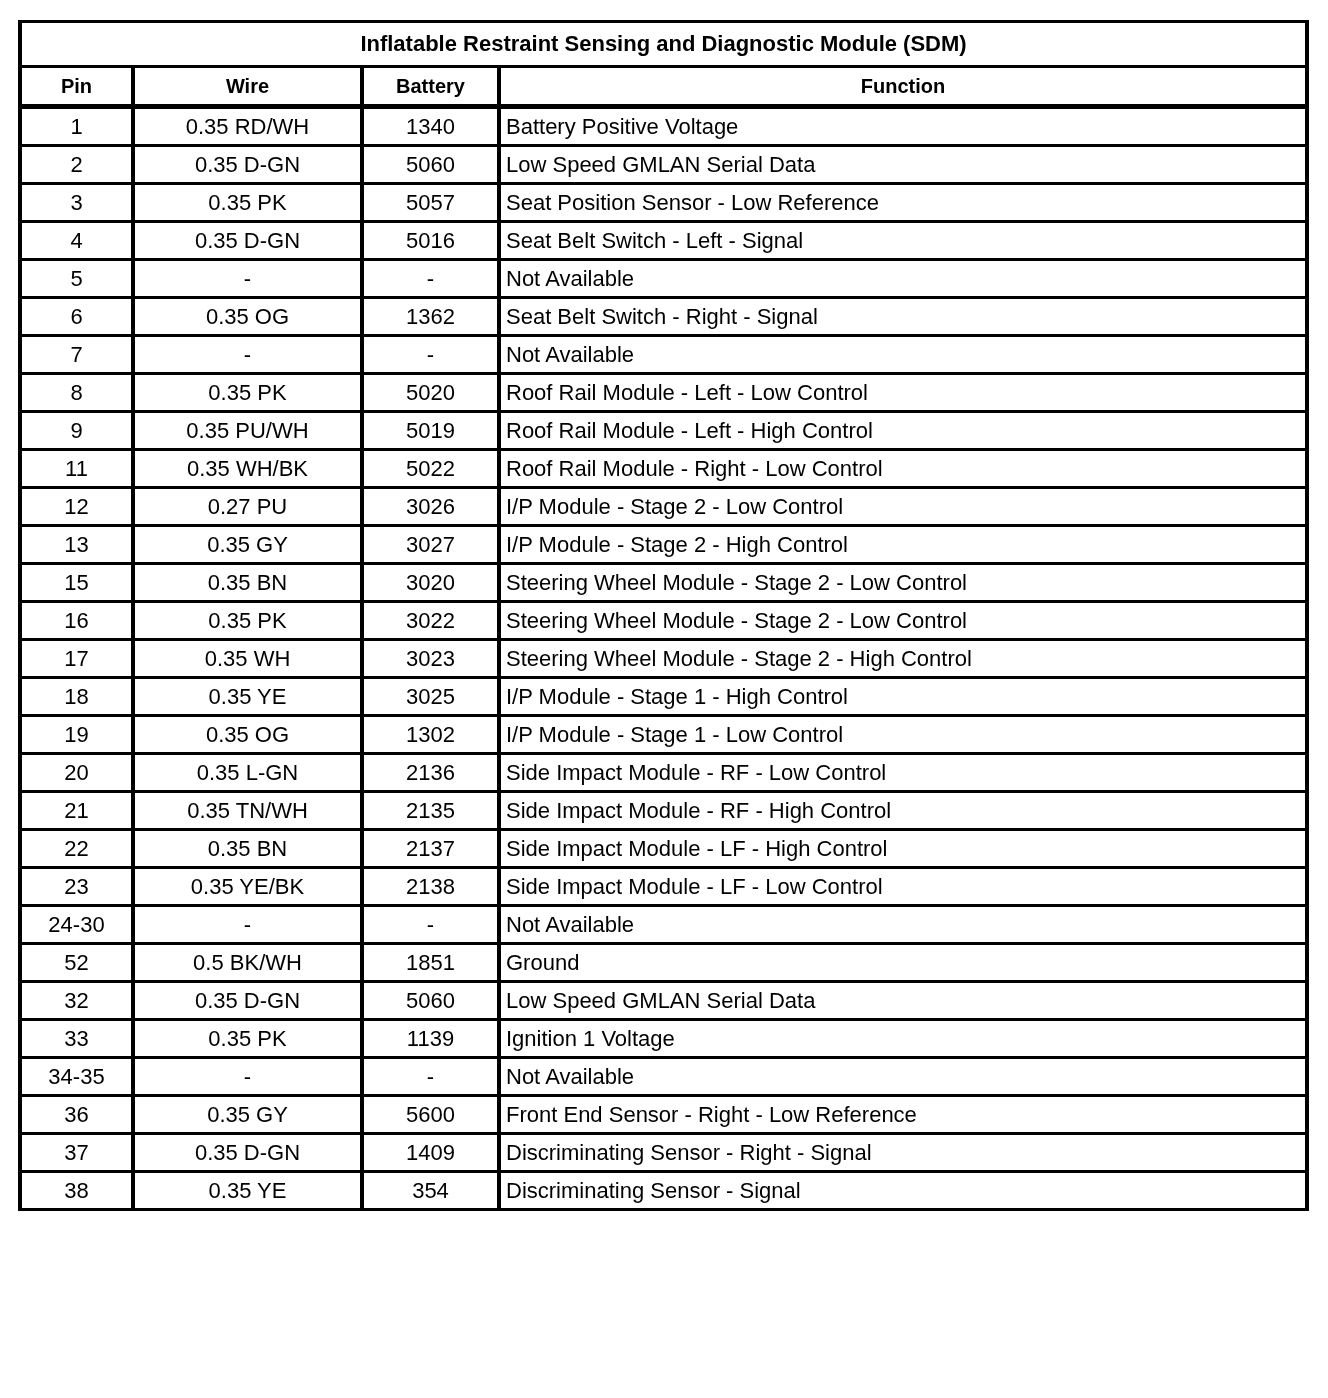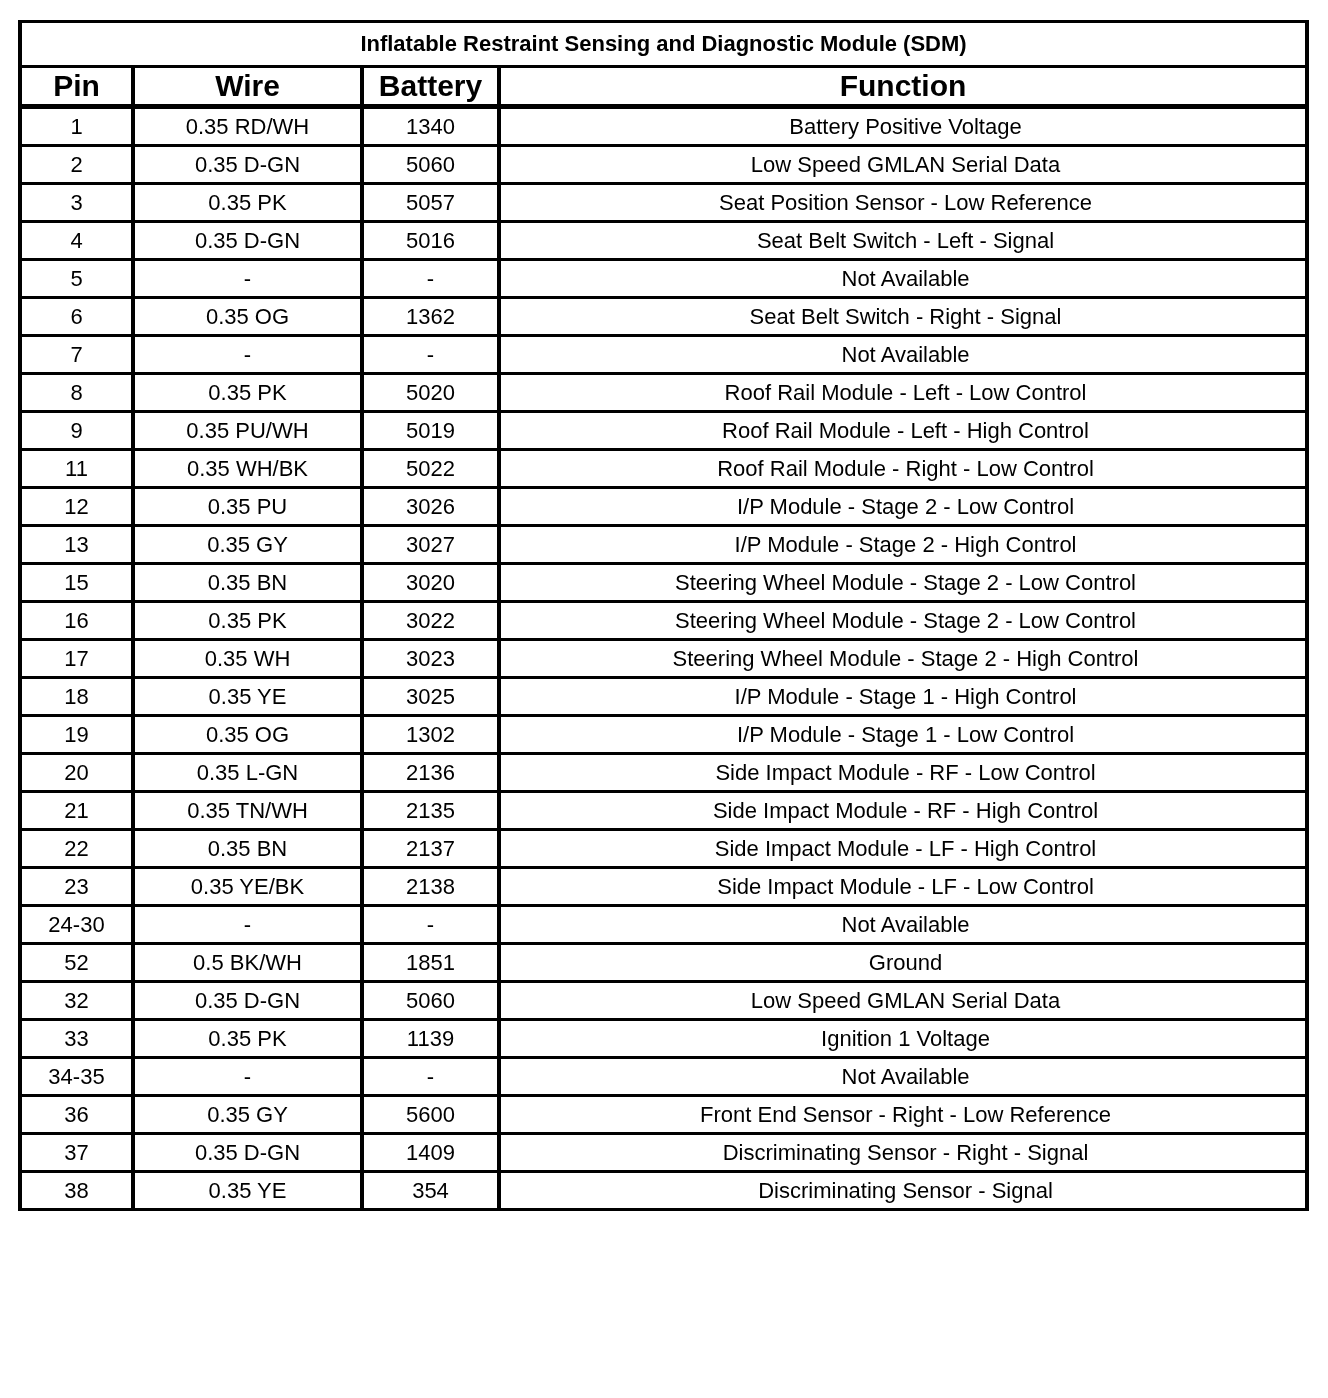--- a/index.html
+++ b/index.html
@@ -40,30 +40,30 @@
       height: 42px;
       text-align: center;
       font-weight: bold;
       font-size: 22px;
       border-bottom: 2px solid #000 !important;
     }
     .head-cell {
       height: 36px;
       text-align: center;
       font-weight: bold;
-      font-size: 30px;
+      font-size: 20px;
       border-bottom: 5px solid #000 !important;
     }
     .data-cell {
       height: 35px;
       font-size: 22px;
       text-align: center;
     }
     .data-cell.func {
-      text-align: center;
+      text-align: left;
       padding-left: 5px;
       margin-left: 40px;
     }
     col.c-pin { width: 113px; }
     col.c-wire { width: 229px; }
     col.c-circuit { width: 137px; }
     col.c-func { width: 808px; }
   </style>
 </head>
 <body>
@@ -143,21 +143,21 @@
           <td class="data-cell func">Roof Rail Module - Left - High Control</td>
         </tr>
         <tr>
           <td class="data-cell">11</td>
           <td class="data-cell">0.35 WH/BK</td>
           <td class="data-cell">5022</td>
           <td class="data-cell func">Roof Rail Module - Right - Low Control</td>
         </tr>
         <tr>
           <td class="data-cell">12</td>
-          <td class="data-cell">0.35 PU</td>
+          <td class="data-cell">0.27 PU</td>
           <td class="data-cell">3026</td>
           <td class="data-cell func">I/P Module - Stage 2 - Low Control</td>
         </tr>
         <tr>
           <td class="data-cell">13</td>
           <td class="data-cell">0.35 GY</td>
           <td class="data-cell">3027</td>
           <td class="data-cell func">I/P Module - Stage 2 - High Control</td>
         </tr>
         <tr>

